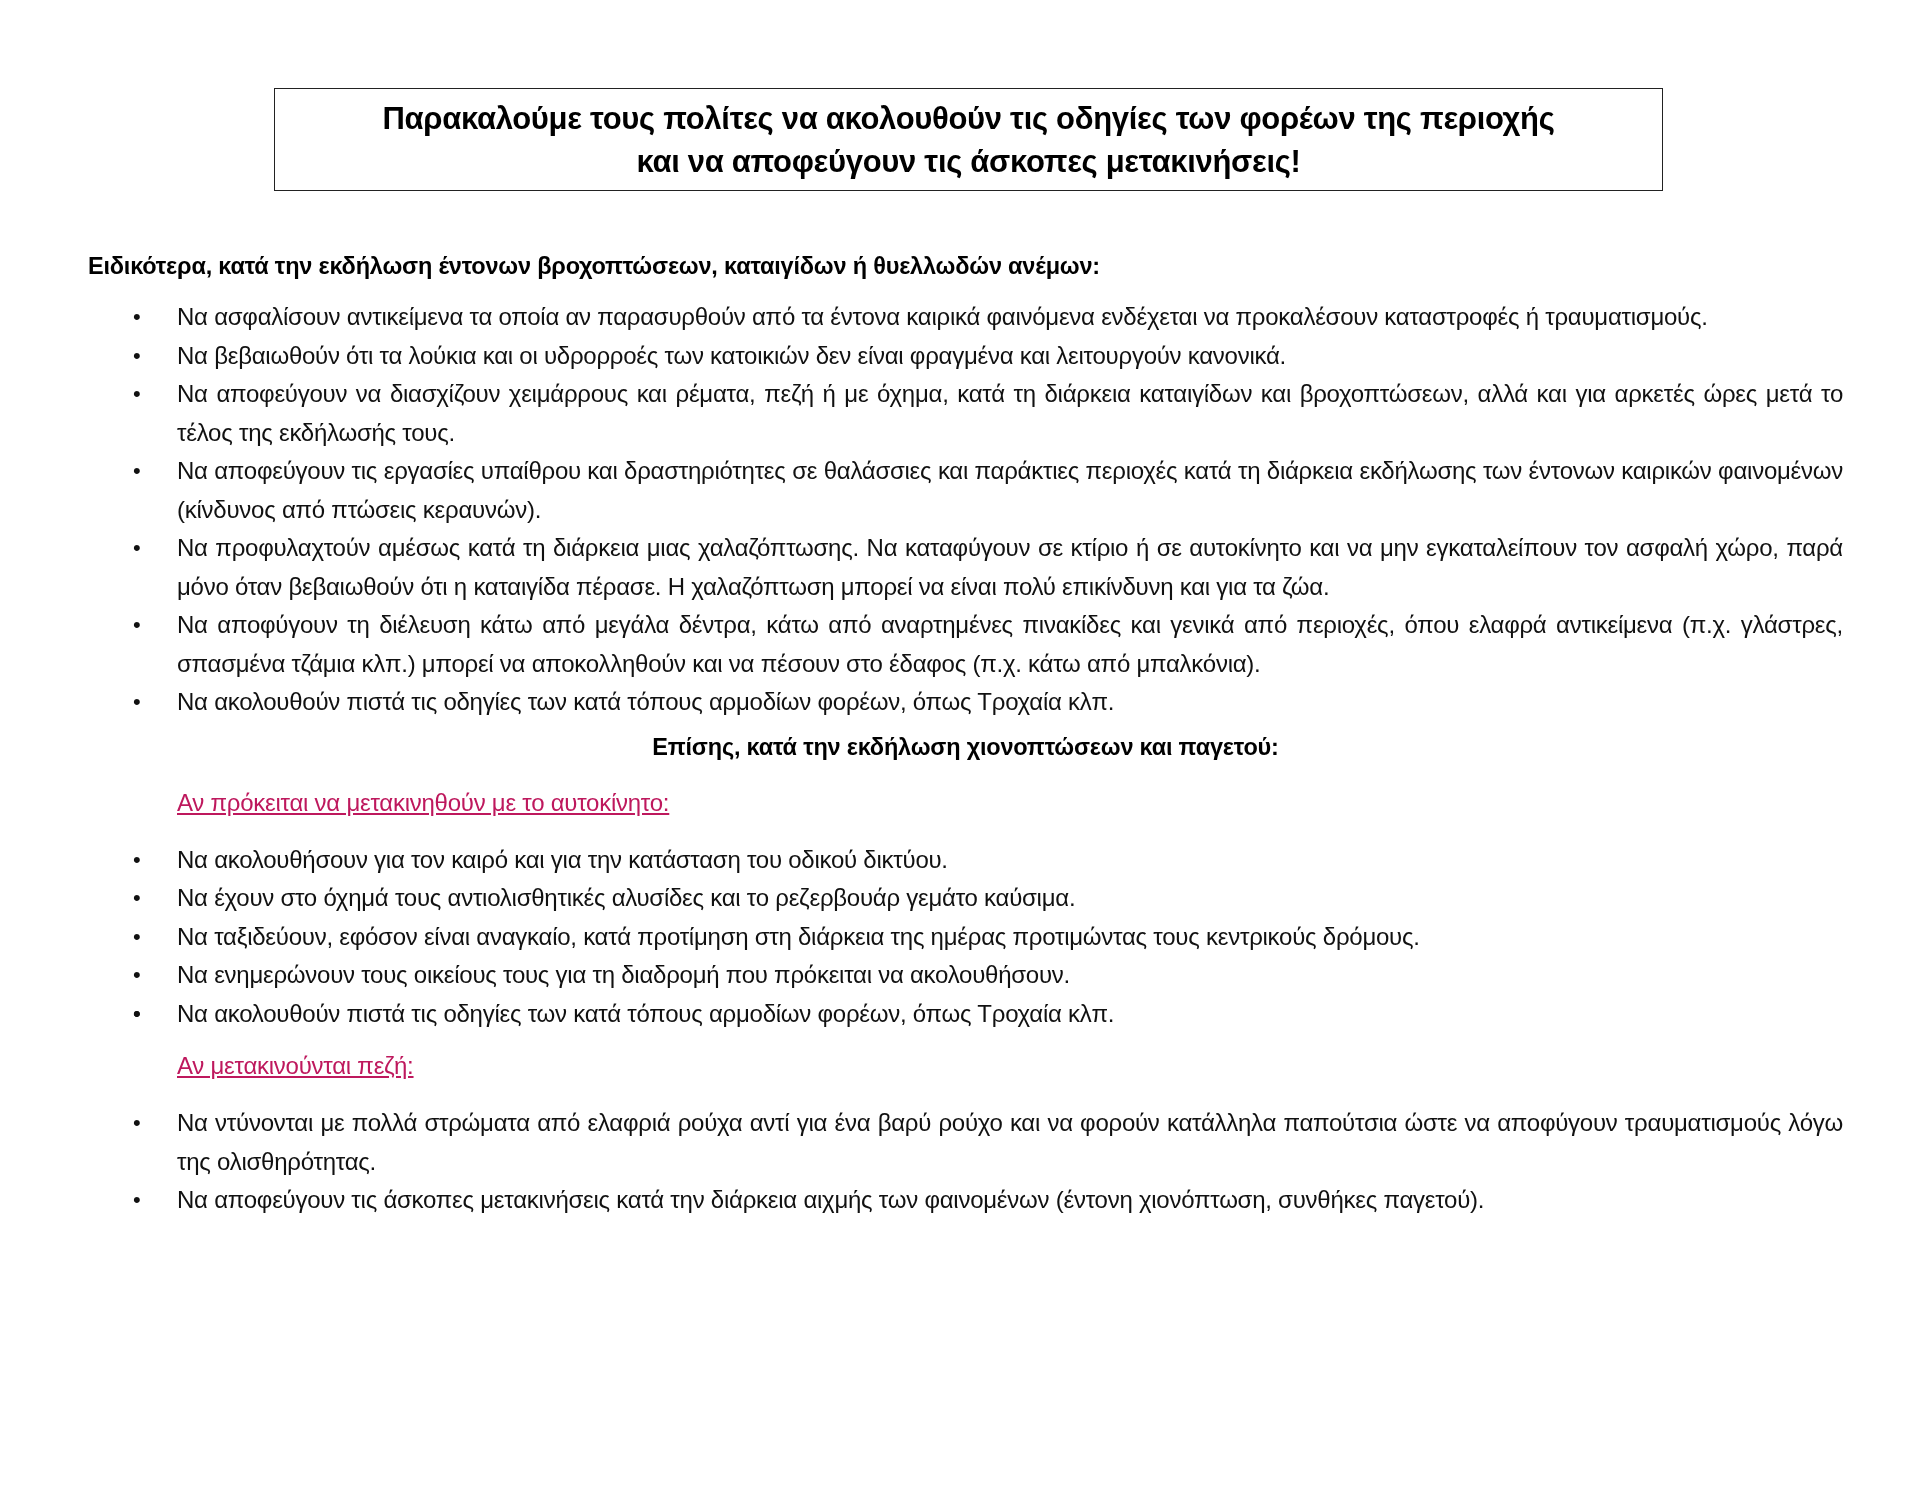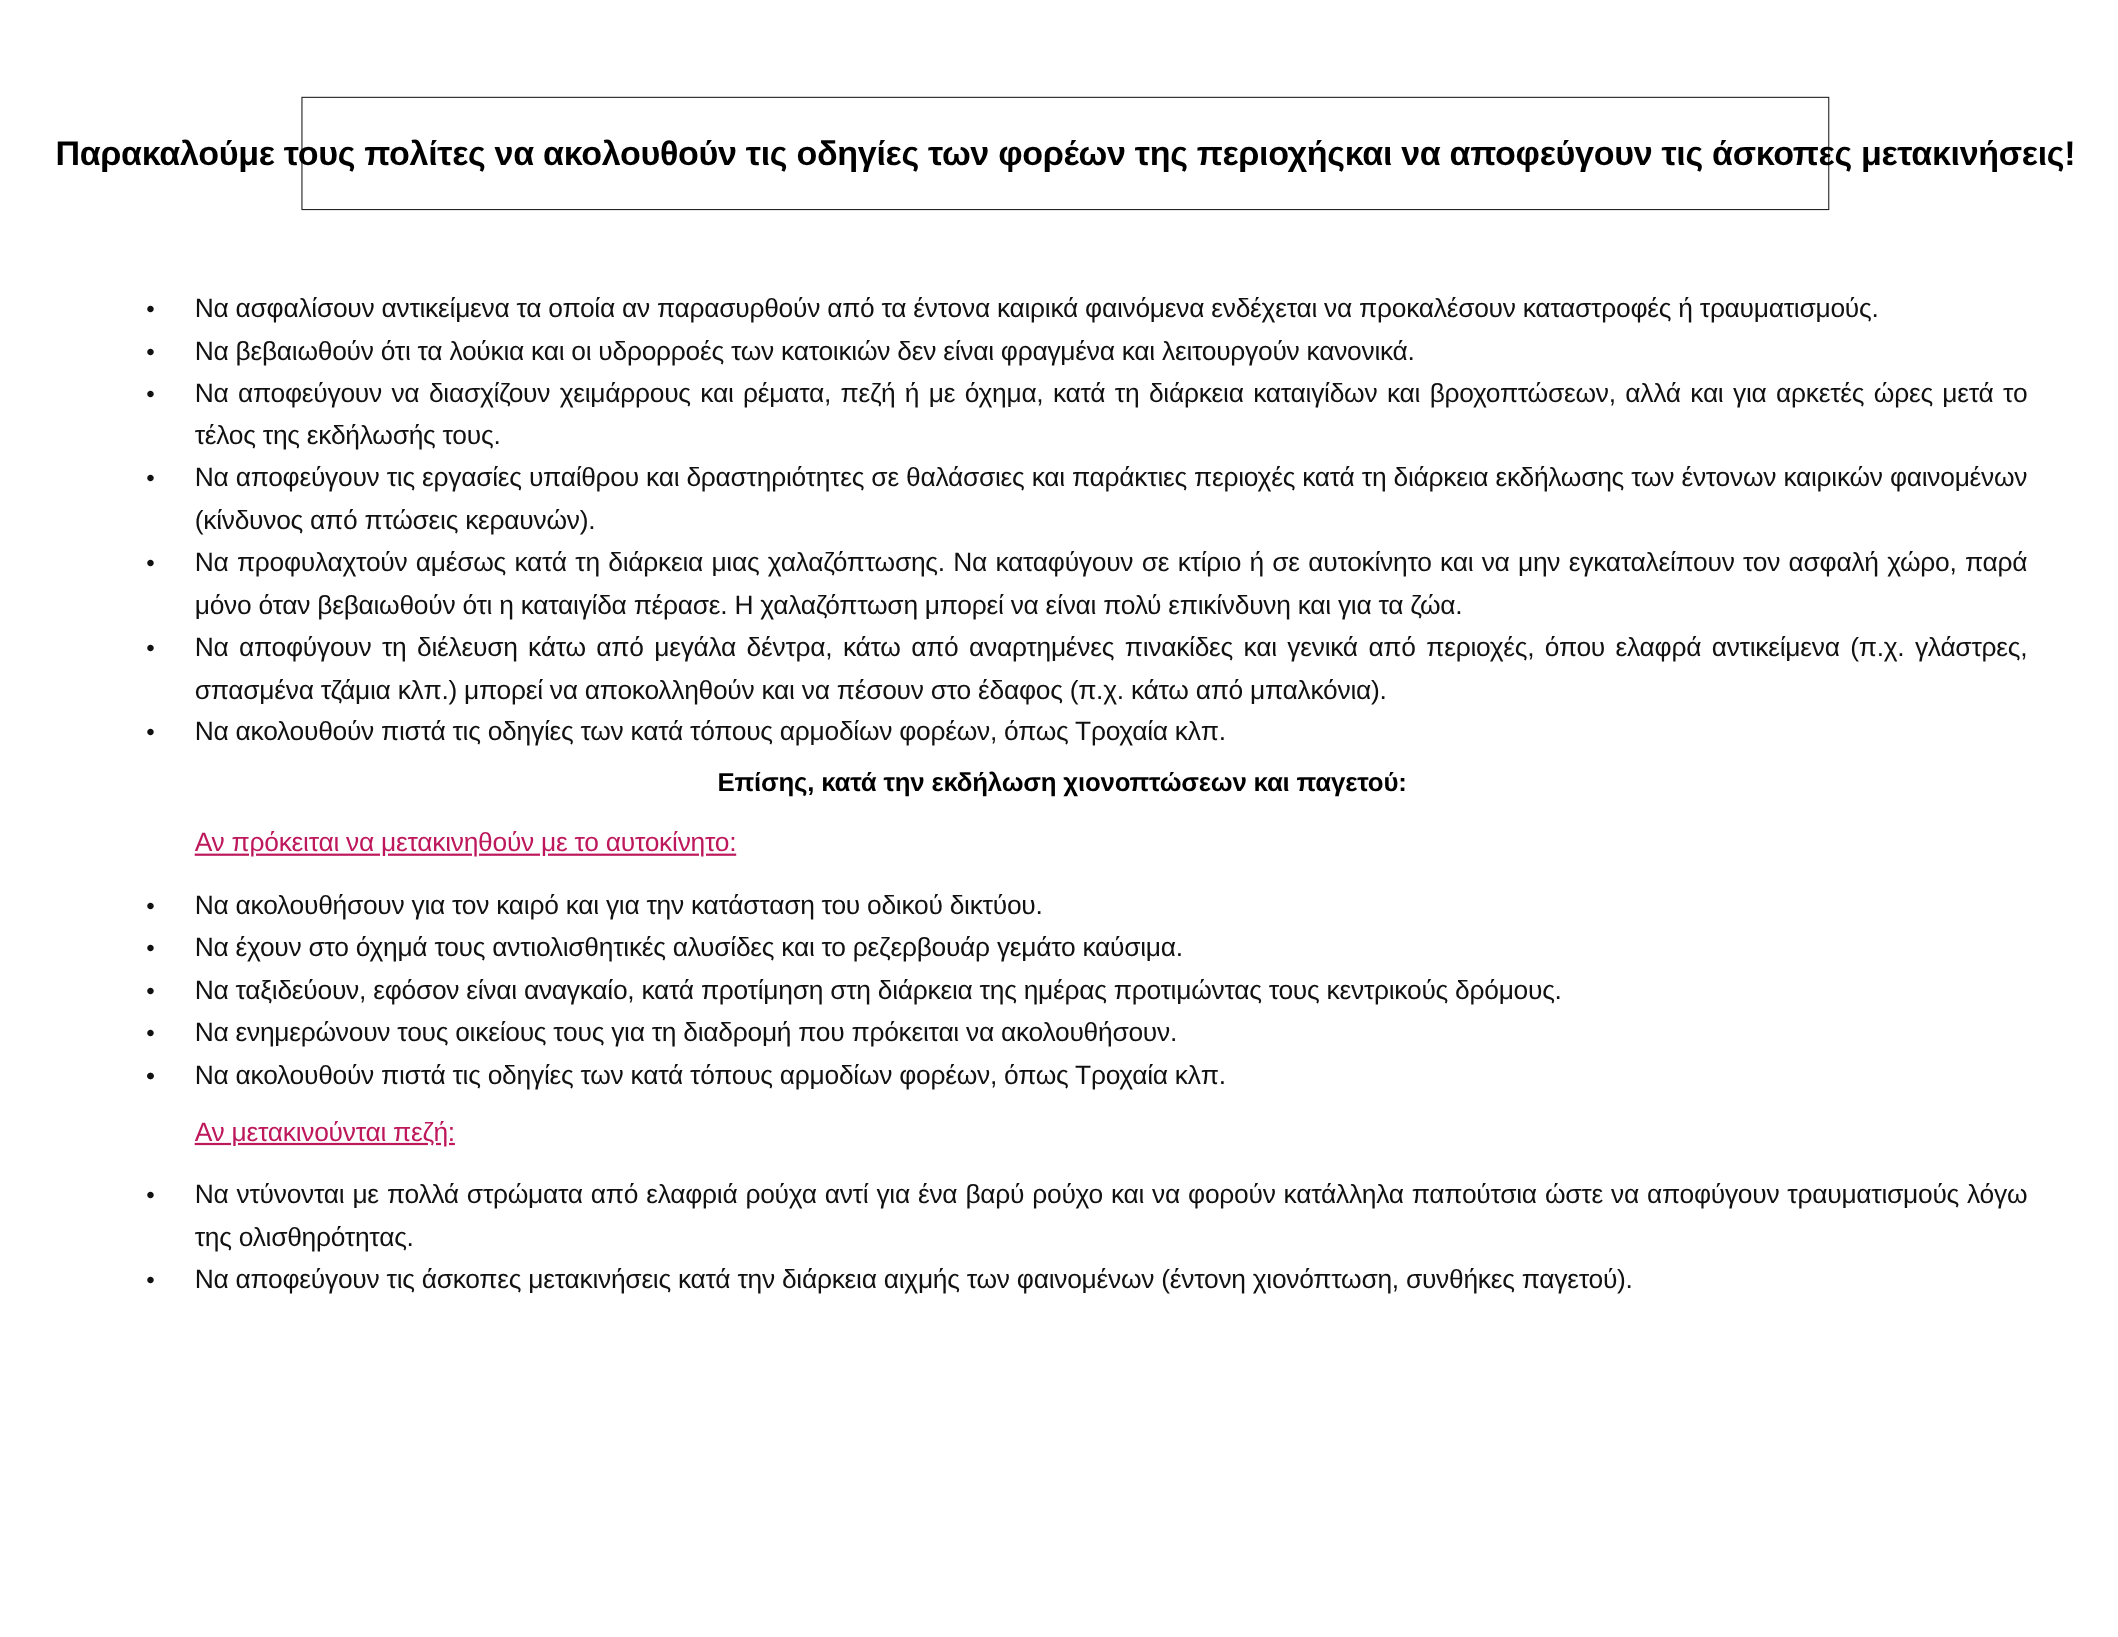--- a/index.html
+++ b/index.html
@@ -4,21 +4,21 @@
 <style>
   html, body { margin: 0; padding: 0; background: #ffffff; }
   body {
     width: 1925px; height: 1488px; position: relative; overflow: hidden;
     font-family: "Liberation Sans", sans-serif; color: #111111;
   }
   .page { position: absolute; left: 0; top: 0; width: 1925px; height: 1488px; }
   .title-box {
     position: absolute; left: 274px; top: 88px; width: 1389px; height: 103px;
     border: 1.5px solid #222; box-sizing: border-box;
-    display: flex; flex-direction: row; align-items: center; justify-content: center;
+    display: flex; flex-direction: column; align-items: center; justify-content: center;
   }
   .title-line {
     font-weight: bold; font-size: 31px; line-height: 43px; letter-spacing: -0.3px;
     white-space: nowrap; color: #000;
   }
   .content { position: absolute; left: 88px; top: 248px; width: 1755px; }
   .section-heading {
     font-weight: bold; font-size: 23.5px; line-height: 36px; margin: 0; color: #000;
     letter-spacing: -0.2px;
   }
@@ -41,20 +41,21 @@
 
 <div class="page">
 
   <div class="title-box">
     <div class="title-line">Παρακαλούμε τους πολίτες να ακολουθούν τις οδηγίες των φορέων της περιοχής</div>
     <div class="title-line">και να αποφεύγουν τις άσκοπες μετακινήσεις!</div>
   </div>
 
   <div class="content">
 
+    <p class="section-heading">Ειδικότερα, κατά την εκδήλωση έντονων βροχοπτώσεων, καταιγίδων ή θυελλωδών ανέμων:</p>
 
     <ul class="bullets" style="margin-top:14px;">
       <li><span class="bullet">•</span><span>Να ασφαλίσουν αντικείμενα τα οποία αν παρασυρθούν από τα έντονα καιρικά φαινόμενα ενδέχεται να προκαλέσουν καταστροφές ή τραυματισμούς.</span></li>
       <li><span class="bullet">•</span><span>Να βεβαιωθούν ότι τα λούκια και οι υδρορροές των κατοικιών δεν είναι φραγμένα και λειτουργούν κανονικά.</span></li>
       <li><span class="bullet">•</span><span>Να αποφεύγουν να διασχίζουν χειμάρρους και ρέματα, πεζή ή με όχημα, κατά τη διάρκεια καταιγίδων και βροχοπτώσεων, αλλά και για αρκετές ώρες μετά το τέλος της εκδήλωσής τους.</span></li>
       <li><span class="bullet">•</span><span>Να αποφεύγουν τις εργασίες υπαίθρου και δραστηριότητες σε θαλάσσιες και παράκτιες περιοχές κατά τη διάρκεια εκδήλωσης των έντονων καιρικών φαινομένων (κίνδυνος από πτώσεις κεραυνών).</span></li>
       <li><span class="bullet">•</span><span>Να προφυλαχτούν αμέσως κατά τη διάρκεια μιας χαλαζόπτωσης. Να καταφύγουν σε κτίριο ή σε αυτοκίνητο και να μην εγκαταλείπουν τον ασφαλή χώρο, παρά μόνο όταν βεβαιωθούν ότι η καταιγίδα πέρασε. Η χαλαζόπτωση μπορεί να είναι πολύ επικίνδυνη και για τα ζώα.</span></li>
       <li><span class="bullet">•</span><span>Να αποφύγουν τη διέλευση κάτω από μεγάλα δέντρα, κάτω από αναρτημένες πινακίδες και γενικά από περιοχές, όπου ελαφρά αντικείμενα (π.χ. γλάστρες, σπασμένα τζάμια κλπ.) μπορεί να αποκολληθούν και να πέσουν στο έδαφος (π.χ. κάτω από μπαλκόνια).</span></li>
       <li><span class="bullet">•</span><span>Να ακολουθούν πιστά τις οδηγίες των κατά τόπους αρμοδίων φορέων, όπως Τροχαία κλπ.</span></li>
     </ul>

